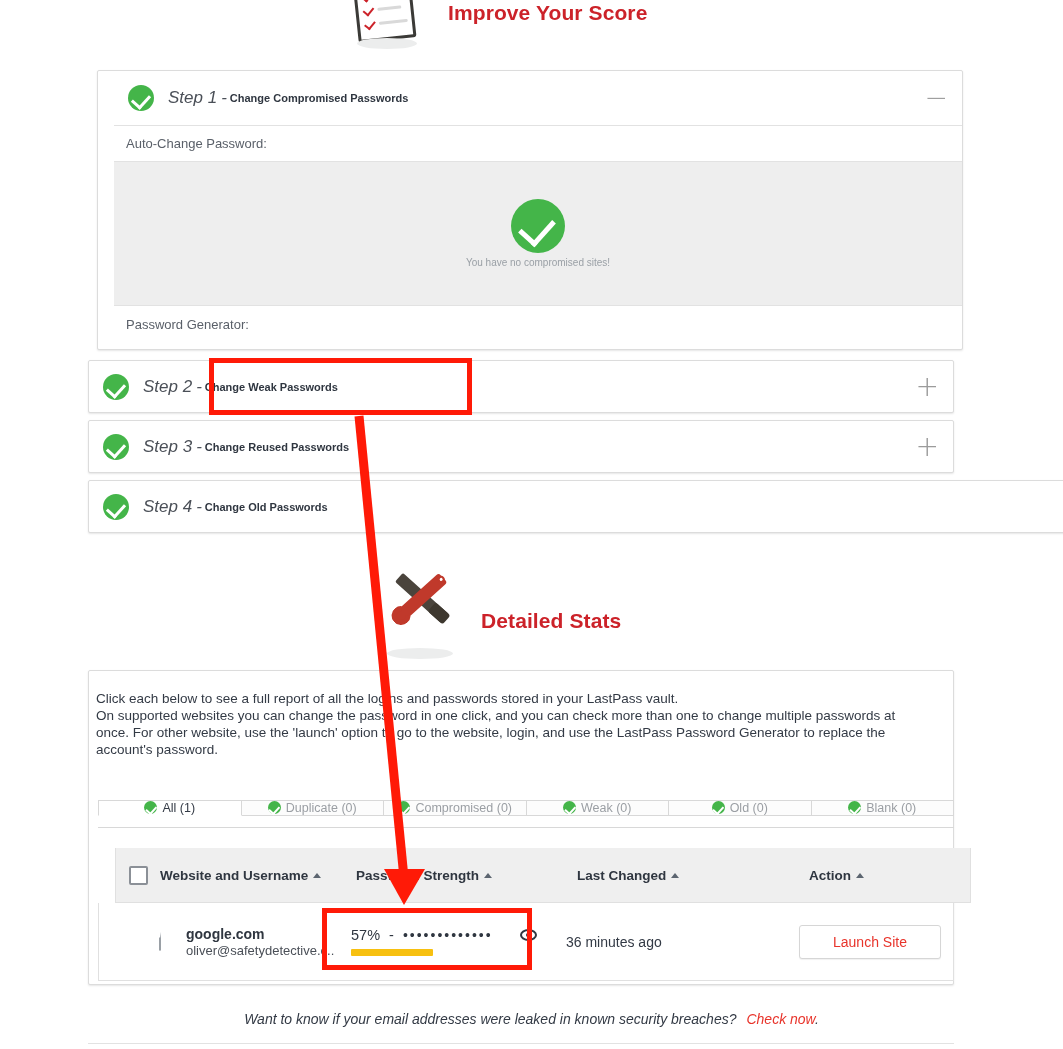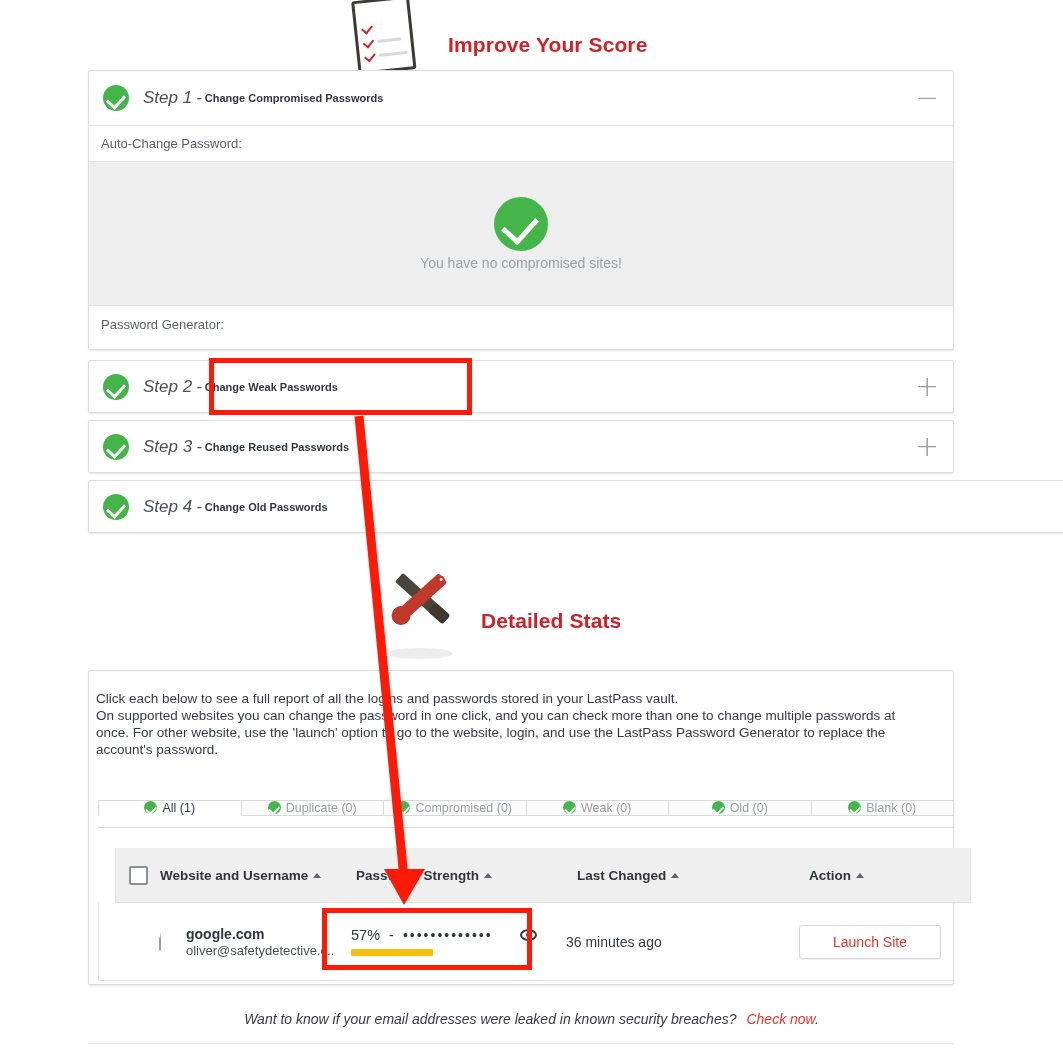--- a/index.html
+++ b/index.html
@@ -6,21 +6,21 @@
   body{
     width:1063px;height:1049px;position:relative;overflow:hidden;
     background:#ffffff;
     font-family:"Liberation Sans","DejaVu Sans",sans-serif;
     color:#333a45;
     -webkit-font-smoothing:antialiased;
   }
   .page{position:absolute;left:0;top:0;width:1063px;height:1049px;}
 
   
-  .sec-head{position:absolute;display:flex;align-items:center;margin-top:32px;}
+  .sec-head{position:absolute;display:flex;align-items:center;}
   .sec-title{color:#cc2229;font-size:21px;font-weight:bold;letter-spacing:.1px;}
   .icon-shadow{position:absolute;border-radius:50%;background:#eceded;}
 
   
   .clipboard{position:absolute;left:355px;top:-34px;width:62px;height:78px;
     transform:rotate(-6deg);}
   .cb-body{position:absolute;left:0;top:0;width:58px;height:74px;background:#fff;
     border:3px solid #3b3a37;border-radius:3px;box-sizing:border-box;}
   .cb-line{position:absolute;height:3px;background:#d9d9d9;left:22px;border-radius:2px;}
   .cb-check{position:absolute;left:8px;width:8px;height:5px;border-left:2.5px solid #cc2229;
@@ -53,21 +53,21 @@
   .pm{margin-left:auto;color:#9b9b9b;font-size:28px;line-height:1;font-weight:300;
     font-family:"DejaVu Sans",sans-serif;}
 
   .sub-row{height:36px;display:flex;align-items:center;padding:0 12px;font-size:13px;color:#5a6069;
     border-top:1px solid #e2e2e2;box-sizing:border-box;}
   .grey-box{background:#eeeeee;border-top:1px solid #e2e2e2;border-bottom:1px solid #e2e2e2;
     display:flex;flex-direction:column;align-items:center;justify-content:center;}
   .big-tick{width:54px;height:54px;border-radius:50%;background:#44b549;position:relative;}
   .big-tick:after{content:"";position:absolute;left:15px;top:13px;width:17px;height:27px;
     border-right:5px solid #fff;border-bottom:5px solid #fff;transform:rotate(42deg);}
-  .nocomp{margin-top:4px;font-size:14px;color:#9aa0a6;}
+  .nocomp{margin-top:4px;font-size:10px;color:#9aa0a6;}
 
   
   .desc{position:absolute;left:96px;top:690px;width:850px;font-size:13.5px;line-height:17px;color:#333a45;}
 
   .tabs{position:absolute;left:98px;top:787px;width:856px;height:41px;display:flex;align-items:center;}
   .tab{flex:1;border:1px solid #d8d8d8;border-left:none;display:flex;align-items:center;
     justify-content:center;gap:5px;font-size:12.5px;color:#9b9fa4;background:#fcfcfc;box-sizing:border-box;}
   .tab:first-child{border-left:1px solid #d8d8d8;}
   .tab.active{color:#333a45;background:#fff;border-bottom:1px solid #fff;}
   .tabs-underline{position:absolute;left:98px;top:827px;width:856px;height:1px;background:#d8d8d8;}
@@ -118,21 +118,21 @@
       <div class="cb-check" style="top:25px;"></div>
       <div class="cb-check" style="top:39px;"></div>
         <div class="cb-line" style="top:41px;width:24px;"></div>
       <div class="cb-check" style="top:53px;"></div>
         <div class="cb-line" style="top:55px;width:29px;"></div>
     </div>
     <div class="icon-shadow" style="left:357px;top:38px;width:60px;height:11px;"></div>
     <div class="sec-title" style="position:absolute;left:448px;top:1px;">Improve Your Score</div>
   </div>
 
-  <div class="panel" style="left:88px;top:70px;width:866px;height:280px;">
+  <div class="panel" style="left:97px;top:70px;width:866px;height:280px;padding-left:16px;">
     <div class="step-row" style="height:54px;">
       <div class="tick"></div>
       <span class="step-num">Step 1</span>
       <span class="step-dash">-</span>
       <span class="step-name">Change Compromised Passwords</span>
       <span class="pm">−</span>
     </div>
     <div class="sub-row">
       <span>Auto-Change Password:</span>
     </div>

